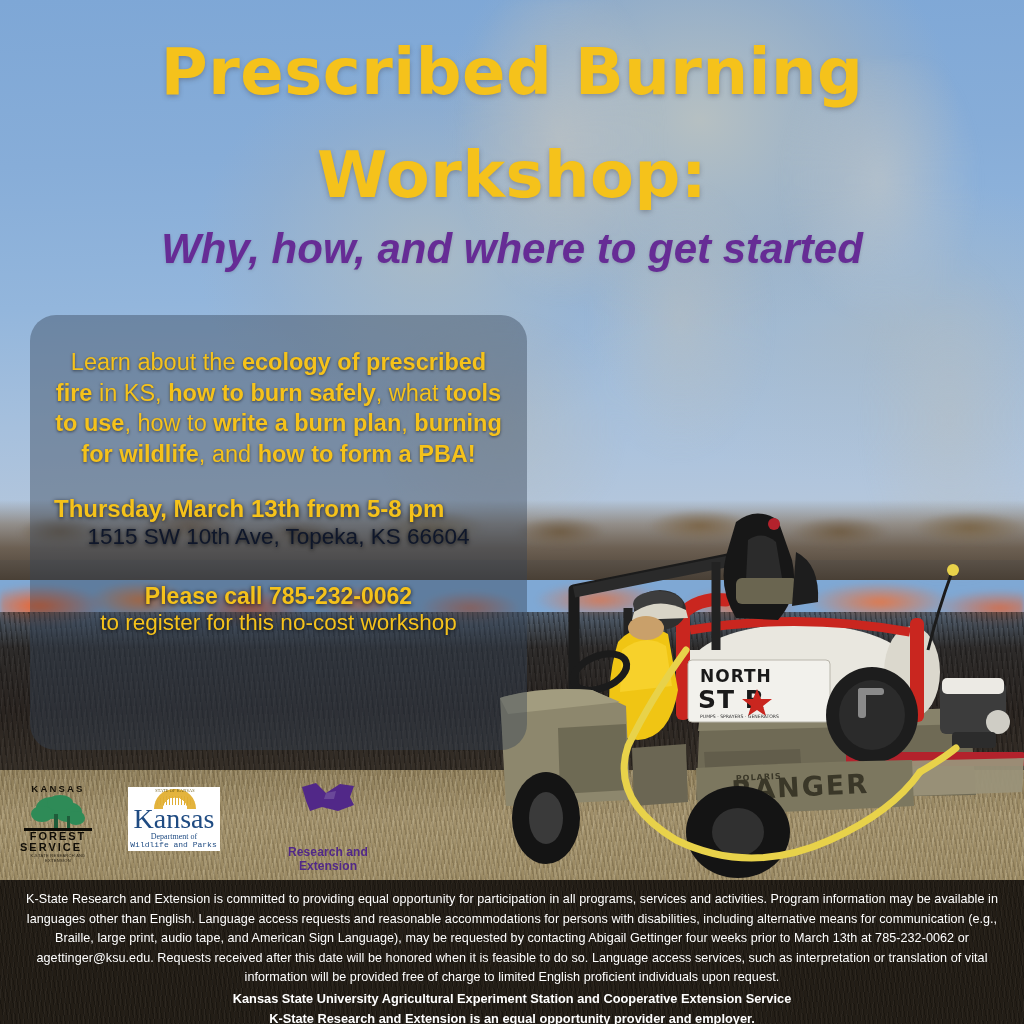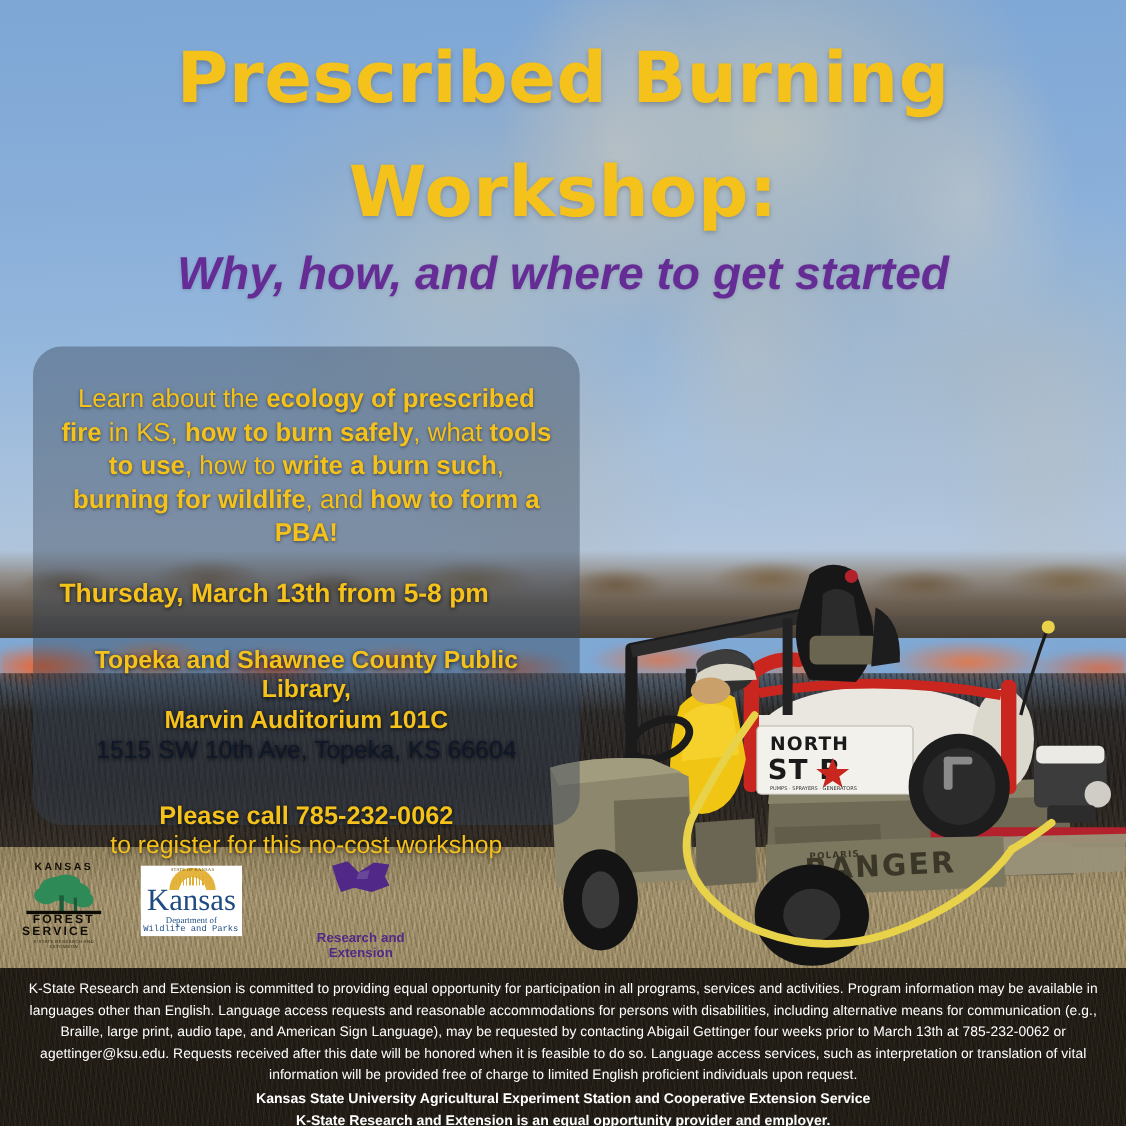--- a/index.html
+++ b/index.html
@@ -362,28 +362,24 @@
   </div>
 
   <div class="title-wrap">
     <div id="title1" class="title-line">Prescribed Burning</div>
     <div id="title2" class="title-line">Workshop:</div>
     <div class="subtitle">Why, how, and where to get started</div>
   </div>
 
   <div class="panel">
 
-    <div class="blurb"><span>Learn about the </span><b>ecology of prescribed fire</b><span> in KS, </span><b>how to burn safely</b><span>, what </span><b>tools to use</b><span>, how to </span><b>write a burn such</b><span>, </span><b>burning for wildlife</b><span>, and </span><b>how to form a PBA!</b></div>
+    <div class="blurb"><span>Learn about the </span><b>ecology of prescribed fire</b><span> in KS, </span><b>how to burn safely</b><span>, what </span><b>tools to use</b><span>, how to </span><b>write a burn plan</b><span>, </span><b>burning for wildlife</b><span>, and </span><b>how to form a PBA!</b></div>
 
     <div class="datetime">Thursday, March 13th from 5-8 pm</div>
 
-    <div class="venue">
-      <div>Topeka and Shawnee County Public Library,</div>
-      <div>Marvin Auditorium 101C</div>
-    </div>
     <div class="address">1515 SW 10th Ave, Topeka, KS 66604</div>
 
     <div class="callline">Please call 785-232-0062</div>
     <div class="callsub">to register for this no-cost workshop</div>
   </div>
 
   <div class="logos">
 
     <div class="logo-kfs">
       <div class="kfs-top">KANSAS</div>

